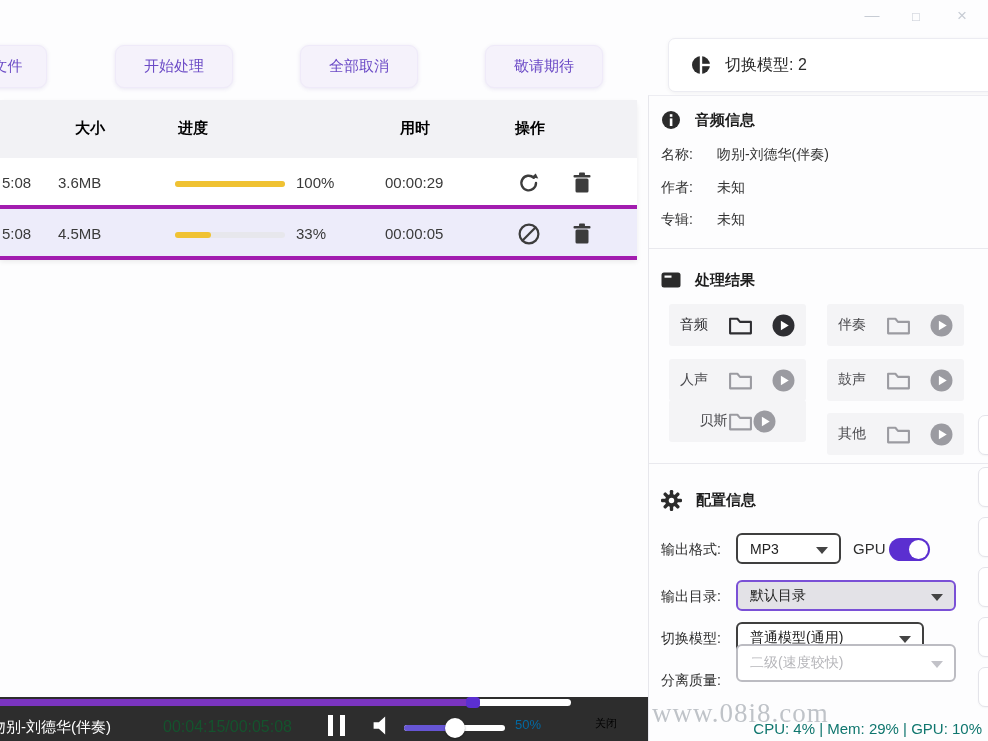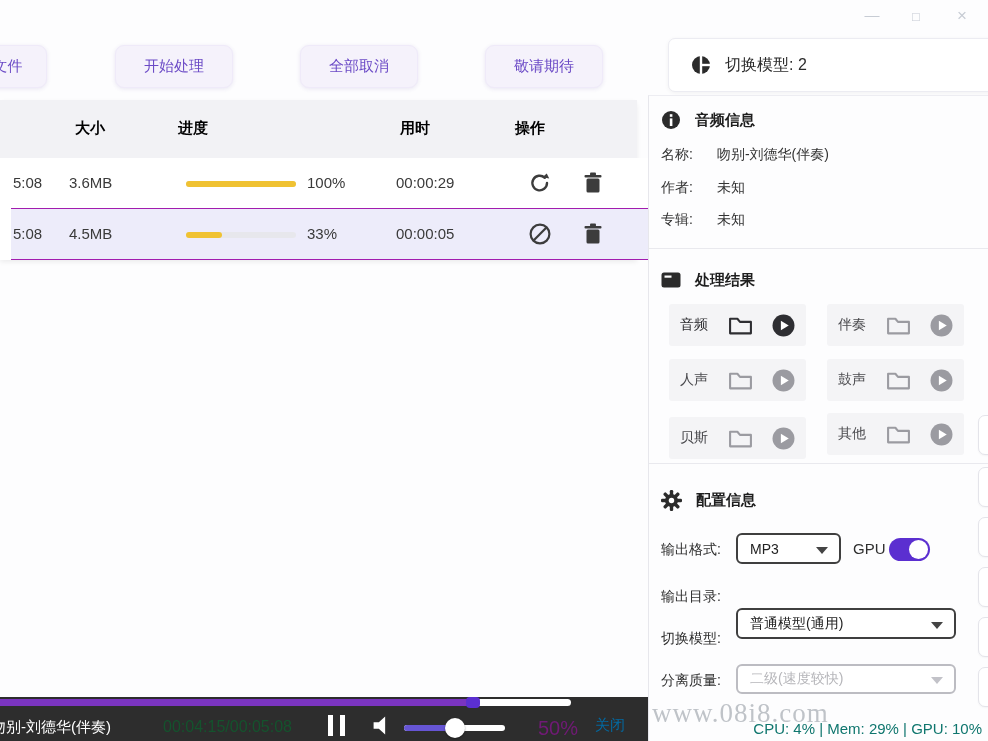--- a/index.html
+++ b/index.html
@@ -26,21 +26,21 @@
   #file-card { left:668px; top:38px; width:334px; height:54px; background:#fff;
     border:1px solid #ececf2; border-radius:7px; box-shadow:0 1px 4px rgba(0,0,0,.05);
     display:flex; align-items:center; padding-left:22px; gap:14px; font-size:16px; color:#2b2b2b; }
 
   
   #table { left:0; top:100px; width:637px; height:160px; background:#fff;
     box-shadow:0 2px 5px rgba(0,0,0,.07); border-radius:6px 6px 0 0; }
   #thead { position:absolute; left:0; top:0; width:637px; height:58px; background:#f2f2f5;
     font-size:15px; font-weight:bold; color:#000000; }
   .th { position:absolute; top:19px; }
-  .trow { position:absolute; left:11px; width:637px; height:51px; background:#fff; border-bottom:1px solid #a21caf; }
+  .trow { position:absolute; left:0; width:637px; height:51px; background:#fff; border-bottom:4px solid #a21caf; }
   .trow.alt { background:#edecfa; }
   .td { position:absolute; top:16px; font-size:15px; color:#3a3a3a; }
   .c-dur{ left:2px; } .c-size{ left:58px; } .c-time{ left:385px; }
   .ptrack { position:absolute; left:175px; top:23px; width:110px; height:6px; background:#e7e7ec; border-radius:3px; }
   .pfill  { height:6px; background:#f0c232; border-radius:3px; }
   .c-pct { left:296px; }
   .act { position:absolute; top:13px; width:24px; height:24px; color:#3c3c3c; }
   .act-1 { left:517px; } .act-2 { left:570px; }
 
   
@@ -81,22 +81,22 @@
   #seek-handle { position:absolute; top:-2px; width:14px; height:11px; border-radius:4px; background:#5b2fd0; }
   #p-title-clip { position:absolute; left:0; top:718px; width:152px; height:22px; overflow:hidden; }
   #p-title { margin-left:-9px; white-space:nowrap; color:#fff; font-size:15px; }
   #p-time { left:163px; top:718px; color:#14532d; font-size:16px; }
   #p-pause { left:328px; top:715px; width:22px; height:21px; display:flex; gap:7px; }
   #p-pause i { display:block; width:5px; height:21px; background:#fff; }
   #p-speaker { left:371px; top:715px; }
   #vol-track { position:absolute; left:404px; top:725px; width:101px; height:6px; background:#fff; border-radius:3px; }
   #vol-fill { height:6px; background:#6655d4; border-radius:3px 0 0 3px; }
   #vol-knob { position:absolute; top:-7px; width:20px; height:20px; border-radius:50%; background:#fff; box-shadow:0 1px 2px rgba(0,0,0,.4); }
-  #p-volpct { left:538px; top:717px; color:#701a75; font-size:20px; }
-  #p-close { left:595px; top:716px; color:#0369a1; font-size:15px; }
+  #p-volpct { left:515px; top:717px; color:#0369a1; font-size:13px; }
+  #p-close { left:595px; top:716px; color:#000000; font-size:11px; }
 
   
   #status { right:6px; top:720px; font-size:15px; color:#0f766e; }
   #watermark { left:652px; top:698px; font-family:"Liberation Serif","DejaVu Serif",serif;
     font-size:27px; color:#9aa0a8; opacity:.62; letter-spacing:1px; white-space:nowrap; }
 </style>
 </head>
 <body>
 
 <div id="app">
@@ -236,21 +236,21 @@
         <div class="result-item" style="left: 178px; top: 263px;">
       <span class="rlabel">鼓声</span>
       <svg width="25" height="22" viewBox="0 0 24 20" class="folder-icon">
         <path d="M2 4 h7 l2.5 3 H22 v11 H2 z" fill="none" stroke="currentColor" stroke-width="2" stroke-linejoin="round"></path>
       </svg>
       <svg width="23" height="23" viewBox="0 0 22 22" class="play-icon">
         <circle cx="11" cy="11" r="10.5" fill="currentColor"></circle>
         <polygon points="8.5,6.5 16,11 8.5,15.5" fill="#fff"></polygon>
       </svg>
     </div>
-        <div class="result-item" style="left: 20px; top: 321px;">
+        <div class="result-item" style="left: 20px; top: 304px; justify-content: center;">
       <span class="rlabel">贝斯</span>
       <svg width="25" height="22" viewBox="0 0 24 20" class="folder-icon">
         <path d="M2 4 h7 l2.5 3 H22 v11 H2 z" fill="none" stroke="currentColor" stroke-width="2" stroke-linejoin="round"></path>
       </svg>
       <svg width="23" height="23" viewBox="0 0 22 22" class="play-icon">
         <circle cx="11" cy="11" r="10.5" fill="currentColor"></circle>
         <polygon points="8.5,6.5 16,11 8.5,15.5" fill="#fff"></polygon>
       </svg>
     </div>
         <div class="result-item" style="left: 178px; top: 317px;">
@@ -284,29 +284,33 @@
     <div class="select" style="left:87px; top:437px; width:105px; height:31px" id="sel-format">
       <span>MP3</span>
         <i class="tri"></i>
     </div>
     <div class="cfg-label" style="left:204px; top:444px; font-size:15px">GPU</div>
     <div id="gpu-toggle">
         <div class="knob"></div>
       </div>
 
     <div class="cfg-label" style="top:492px">输出目录:</div>
+    <div class="select" style="left:87px; top:484px; width:220px; height:31px" id="sel-dir">
+      <span>默认目录</span>
+        <i class="tri"></i>
+    </div>
 
     <div class="cfg-label" style="top:534px">切换模型:</div>
-    <div class="select" style="left:87px; top:512px; width:220px; height:31px" id="sel-model">
+    <div class="select" style="left:87px; top:526px; width:188px; height:31px" id="sel-model">
       <span>普通模型(通用)</span>
         <i class="tri"></i>
     </div>
 
     <div class="cfg-label" style="top:576px">分离质量:</div>
-    <div class="select" style="left:87px; top:568px; width:220px; height:30px" id="sel-quality">
+    <div class="select" style="left:87px; top:548px; width:220px; height:38px" id="sel-quality">
       <span>二级(速度较快)</span>
         <i class="tri"></i>
     </div>
   </div>
 
   <div id="edge-holder">
       <div class="edgebox" style="top: 415px;"></div>
       <div class="edgebox" style="top: 467px;"></div>
       <div class="edgebox" style="top: 517px;"></div>
       <div class="edgebox" style="top: 567px;"></div>

